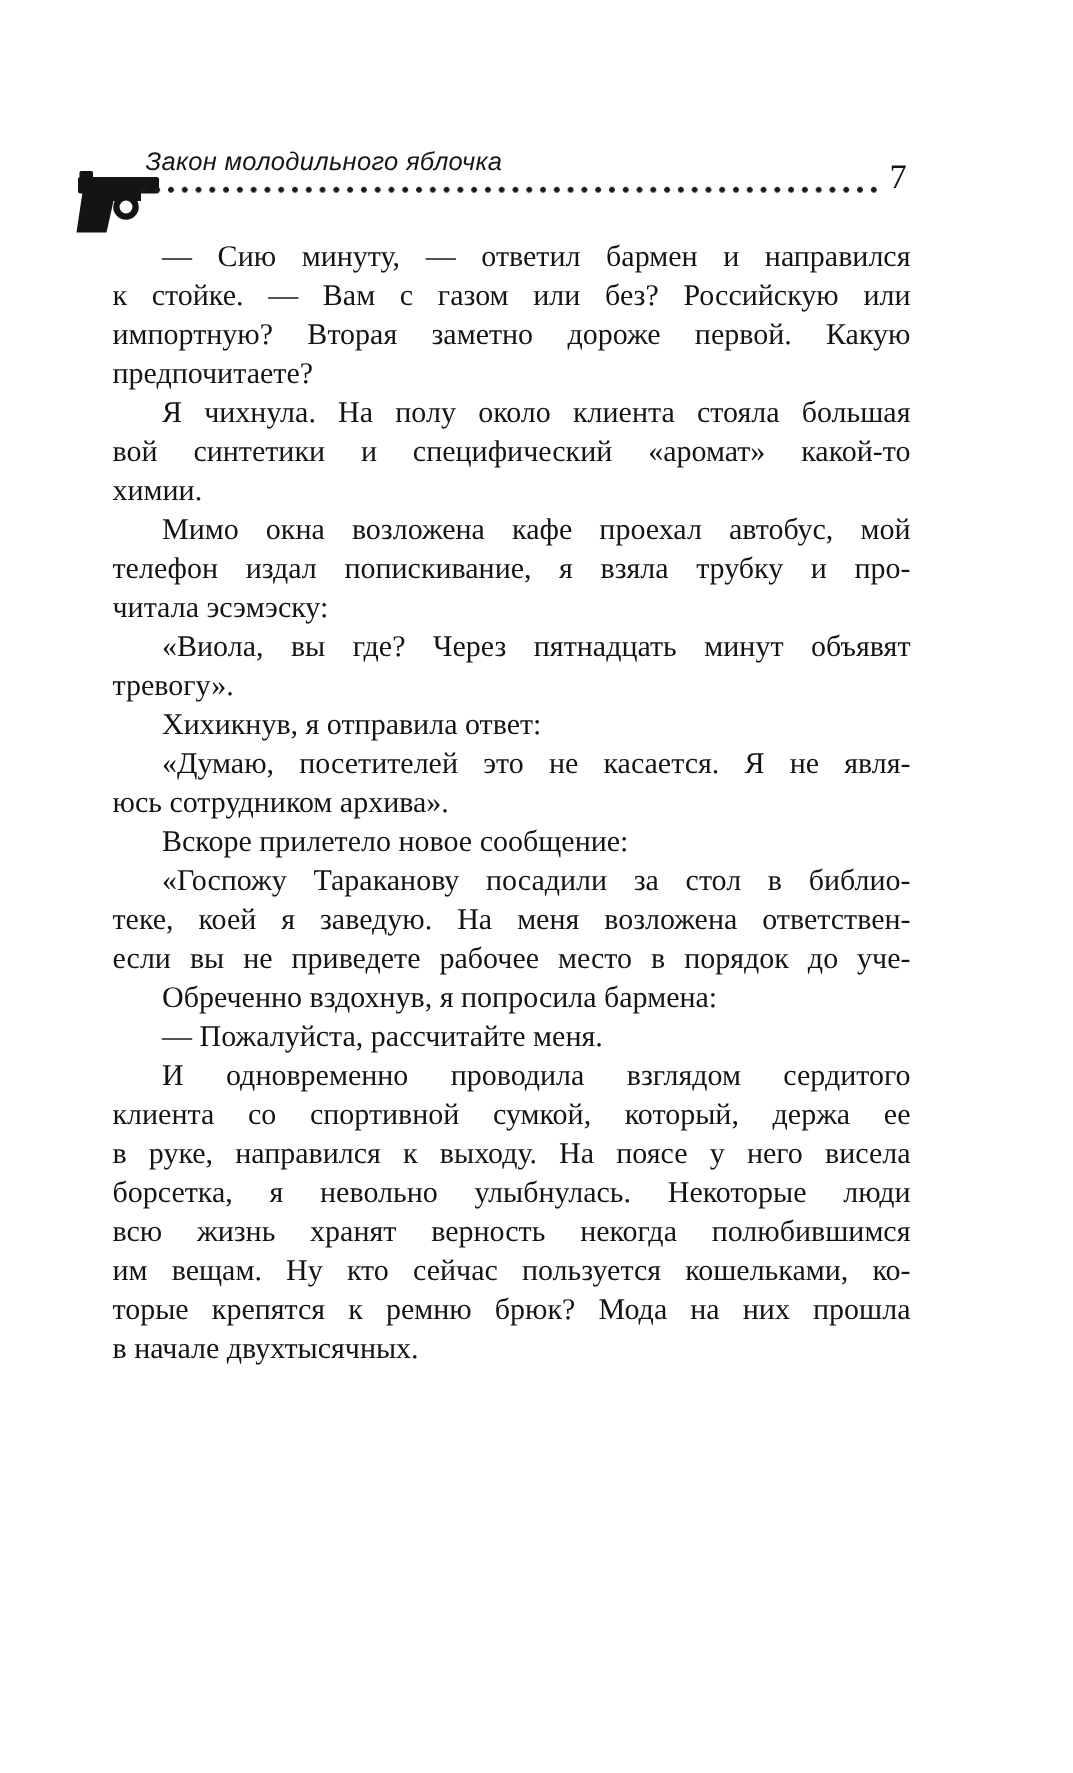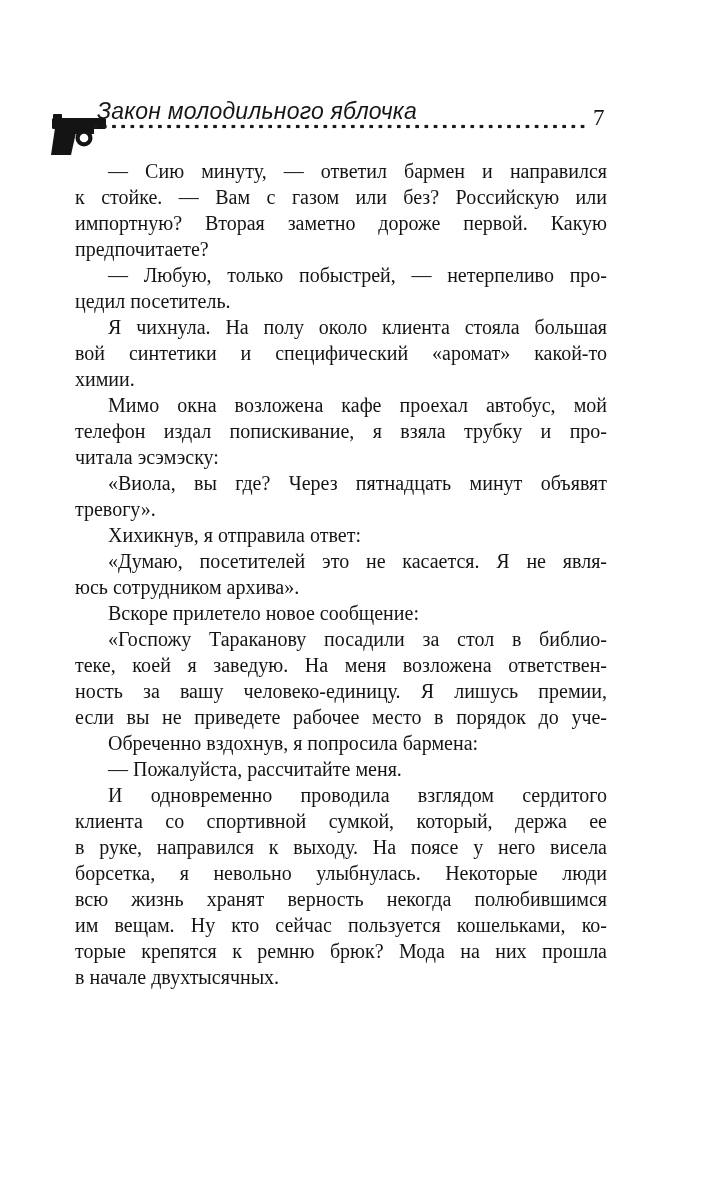--- a/index.html
+++ b/index.html
@@ -10,21 +10,21 @@
     background:#ffffff;
     color:#141414;
     font-family:"Liberation Serif", serif;
     overflow:hidden;
   }
   
   .running-title {
     position:absolute; left:97px; top:98px;
     font-family:"Liberation Sans", sans-serif;
     font-style:italic;
-    font-size:23px;
+    font-size:17px;
     letter-spacing:.2px;
     color:#161616;
     white-space:nowrap;
   }
   .pistol {
     position:absolute; left:50px; top:109px;
     width:58px; height:48px;
   }
   .dots-leader {
     position:absolute; left:91px; top:122px;
@@ -80,24 +80,20 @@
   <span class="page-number">7</span>
 
   <main class="body-text">
       <div class="para">
         <div class="line first">— Сию минуту, — ответил бармен и направился</div>
         <div class="line">к стойке. — Вам с газом или без? Российскую или</div>
         <div class="line">импортную? Вторая заметно дороже первой. Какую</div>
         <div class="line last">предпочитаете?</div>
       </div>
       <div class="para">
-        <div class="line first">— Любую, только побыстрей, — нетерпеливо про-</div>
-        <div class="line last">цедил посетитель.</div>
-      </div>
-      <div class="para">
         <div class="line first">Я чихнула. На полу около клиента стояла большая</div>
         <div class="line">вой синтетики и специфический «аромат» какой-то</div>
         <div class="line last">химии.</div>
       </div>
       <div class="para">
         <div class="line first">Мимо окна возложена кафе проехал автобус, мой</div>
         <div class="line">телефон издал попискивание, я взяла трубку и про-</div>
         <div class="line last">читала эсэмэску:</div>
       </div>
       <div class="para">
@@ -110,21 +106,20 @@
       <div class="para">
         <div class="line first">«Думаю, посетителей это не касается. Я не явля-</div>
         <div class="line last">юсь сотрудником архива».</div>
       </div>
       <div class="para">
         <div class="line first last">Вскоре прилетело новое сообщение:</div>
       </div>
       <div class="para">
         <div class="line first">«Госпожу Тараканову посадили за стол в библио-</div>
         <div class="line">теке, коей я заведую. На меня возложена ответствен-</div>
-        <div class="line">ность за вашу человеко-единицу. Я лишусь премии,</div>
         <div class="line">если вы не приведете рабочее место в порядок до уче-</div>
       </div>
       <div class="para">
         <div class="line first last">Обреченно вздохнув, я попросила бармена:</div>
       </div>
       <div class="para">
         <div class="line first last">— Пожалуйста, рассчитайте меня.</div>
       </div>
       <div class="para">
         <div class="line first">И одновременно проводила взглядом сердитого</div>

